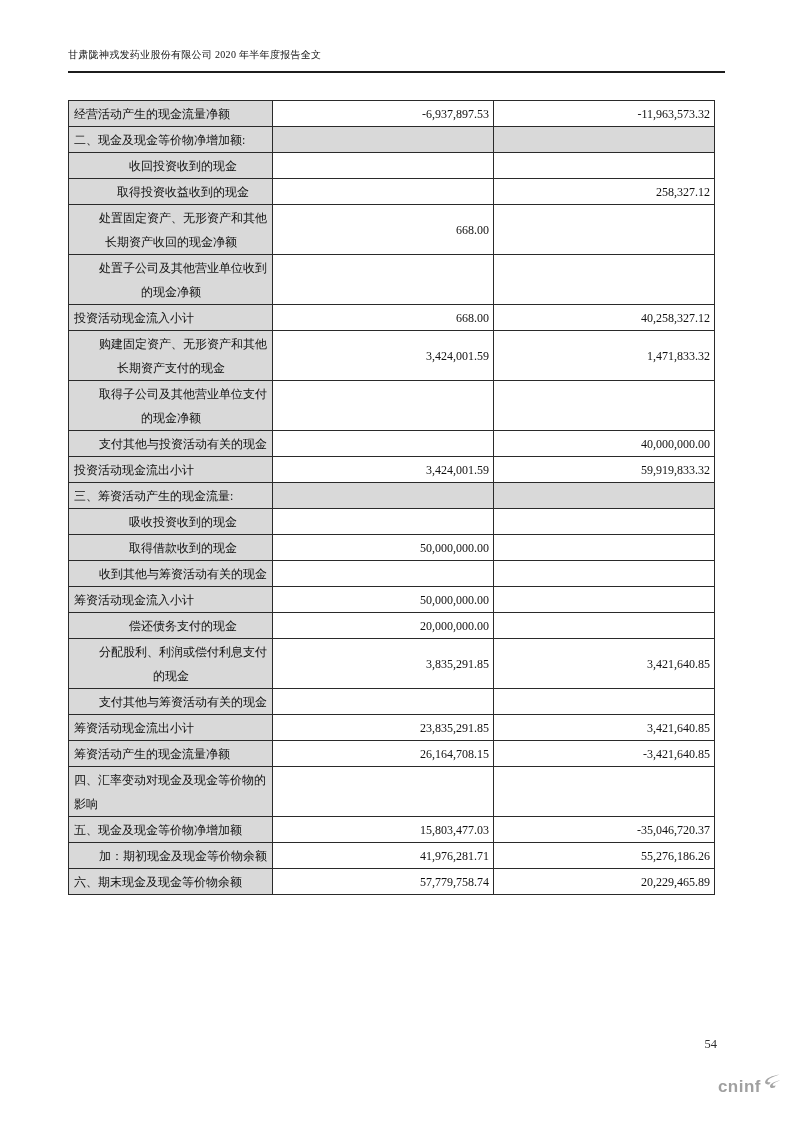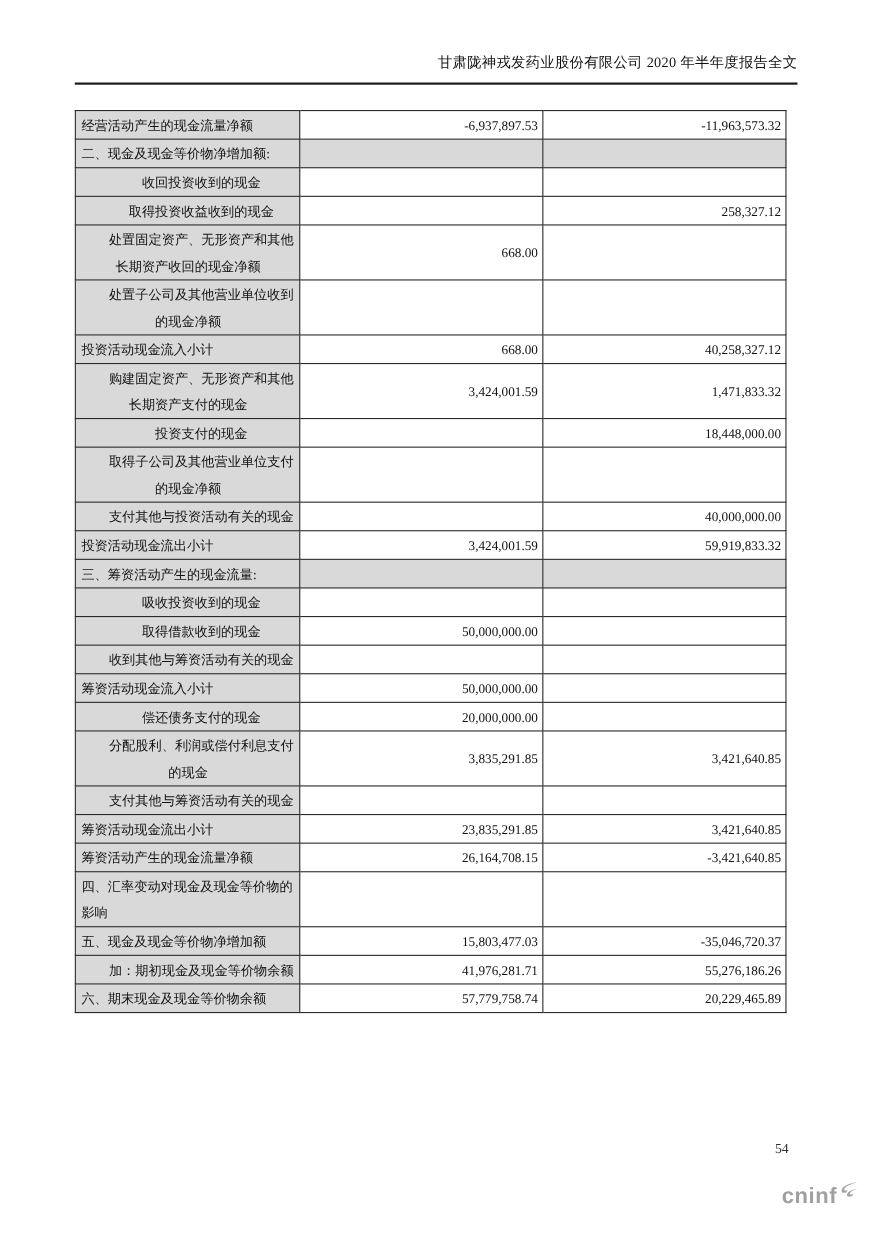--- a/index.html
+++ b/index.html
@@ -11,22 +11,22 @@
     background: #ffffff;
     font-family: "Liberation Serif", "DejaVu Serif", serif;
     color: #111111;
     overflow: hidden;
   }
   .report-header {
     position: absolute;
     left: 68px;
     top: 48px;
     width: 657px;
-    text-align: right;
-    font-size: 13px;
+    text-align: left;
+    font-size: 10px;
     letter-spacing: 0.3px;
     padding-bottom: 9px;
     border-bottom: 2px solid #1c1c1c;
   }
   .table-wrap {
     position: absolute;
     left: 68px;
     top: 100px;
   }
   table.cashflow {
@@ -77,21 +77,21 @@
   .cninfo-logo .brand-line {
     display: flex;
     align-items: flex-end;
     justify-content: flex-end;
     padding-right: 8px;
     gap: 1px;
   }
   .cninfo-logo .brand-text {
     font-family: "Liberation Sans", "DejaVu Sans", sans-serif;
     font-weight: bold;
-    font-size: 20px;
+    font-size: 17px;
     line-height: 16px;
     color: #a0a0a0;
     letter-spacing: 0.5px;
   }
   .cninfo-logo .cn-sub {
     font-family: "DejaVu Sans", sans-serif;
     font-size: 8px;
     line-height: 10px;
     letter-spacing: 2px;
     color: #a8a8a8;
@@ -163,25 +163,20 @@
       <td class="num-cell">668.00</td>
       <td class="num-cell">40,258,327.12</td>
     </tr>
 
     <tr>
       <td class="label-cell indent">购建固定资产、无形资产和其他长期资产支付的现金</td>
       <td class="num-cell">3,424,001.59</td>
       <td class="num-cell">1,471,833.32</td>
     </tr>
 
-    <tr>
-      <td class="label-cell indent">投资支付的现金</td>
-      <td class="num-cell"></td>
-      <td class="num-cell">18,448,000.00</td>
-    </tr>
 
     <tr>
       <td class="label-cell indent">取得子公司及其他营业单位支付的现金净额</td>
       <td class="num-cell"></td>
       <td class="num-cell"></td>
     </tr>
 
     <tr>
       <td class="label-cell indent">支付其他与投资活动有关的现金</td>
       <td class="num-cell"></td>

